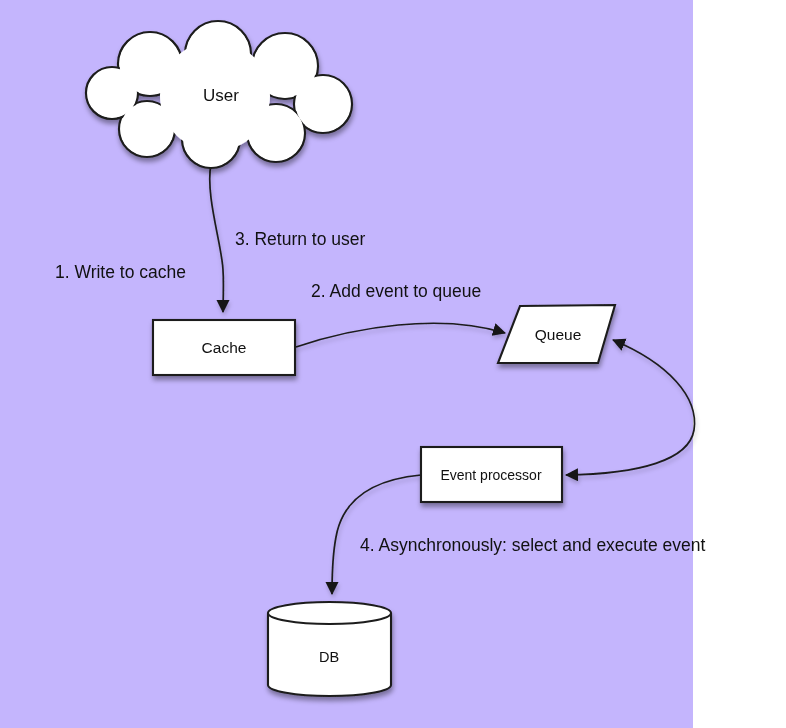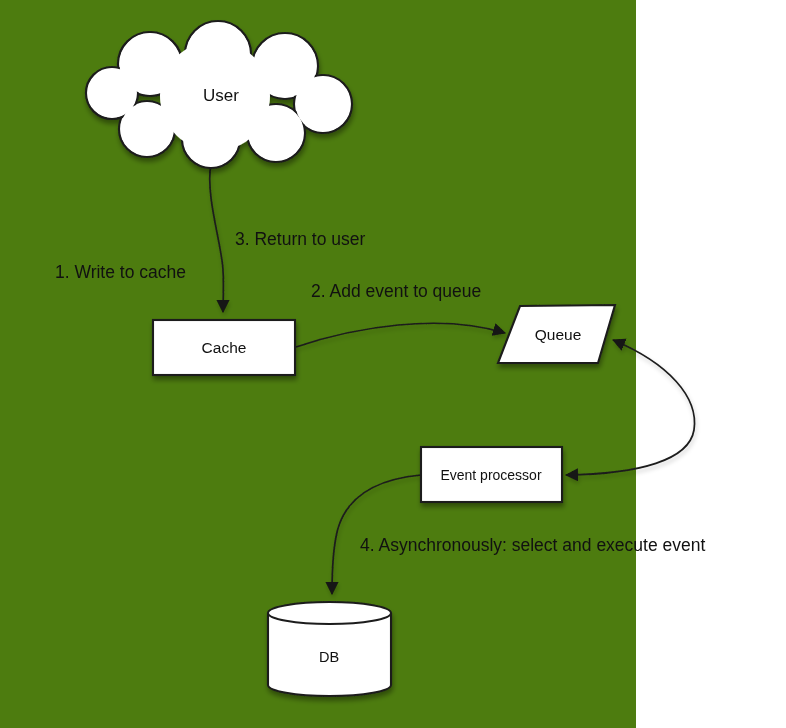--- a/index.html
+++ b/index.html
@@ -5,21 +5,21 @@
   :root{
     --stroke:#1c1c1c;
     --fill:#ffffff;
     --text:#111111;
   }
   html,body{margin:0;padding:0;background:#ffffff;}
   body{
     width:786px;height:728px;overflow:hidden;
     font-family:"Liberation Sans", sans-serif;
   }
-  .stage{width:636px;height:728px;position:relative;background:#4d7c0f;}
+  .stage{width:693px;height:728px;position:relative;background:#c4b5fd;}
   svg{display:block;}
   .node-shape{fill:var(--fill);stroke:var(--stroke);stroke-width:2.1;}
   .cloud-bump{fill:var(--fill);stroke:var(--stroke);stroke-width:2.2;}
   .cloud-cover{fill:var(--fill);stroke:none;}
   .connector{fill:none;stroke:var(--stroke);stroke-width:1.7;}
   .node-label{
     fill:var(--text);
     text-anchor:middle;
     font-family:"Liberation Sans", sans-serif;
   }

